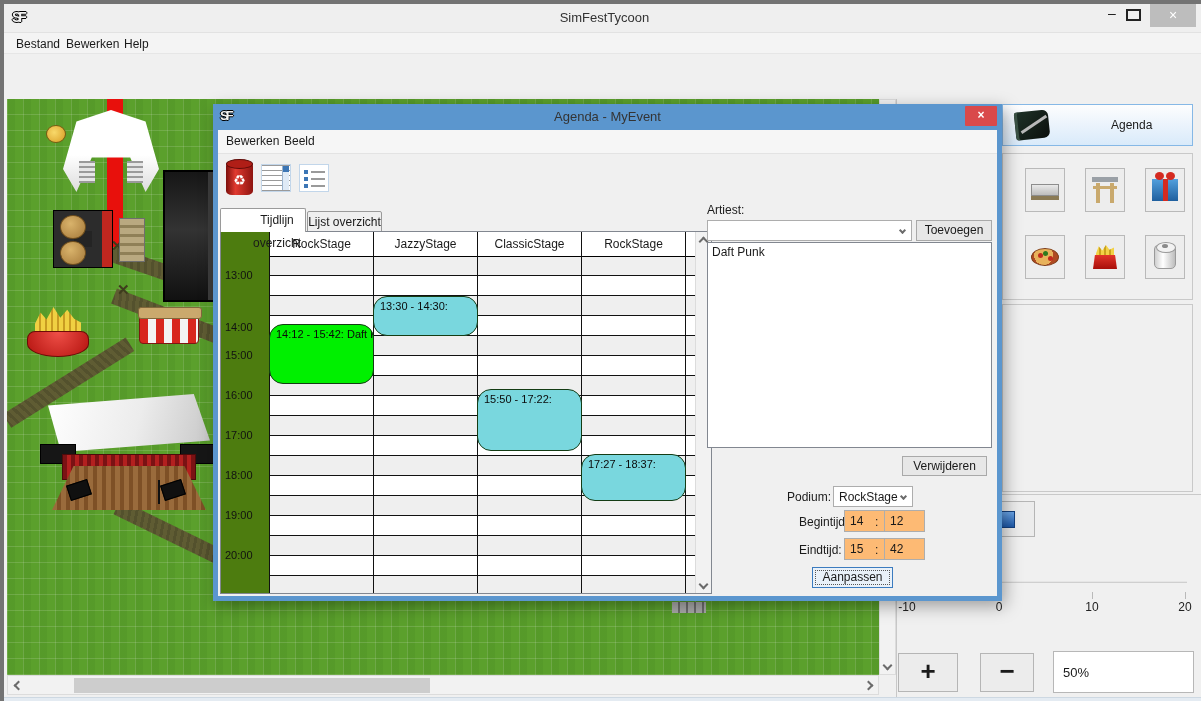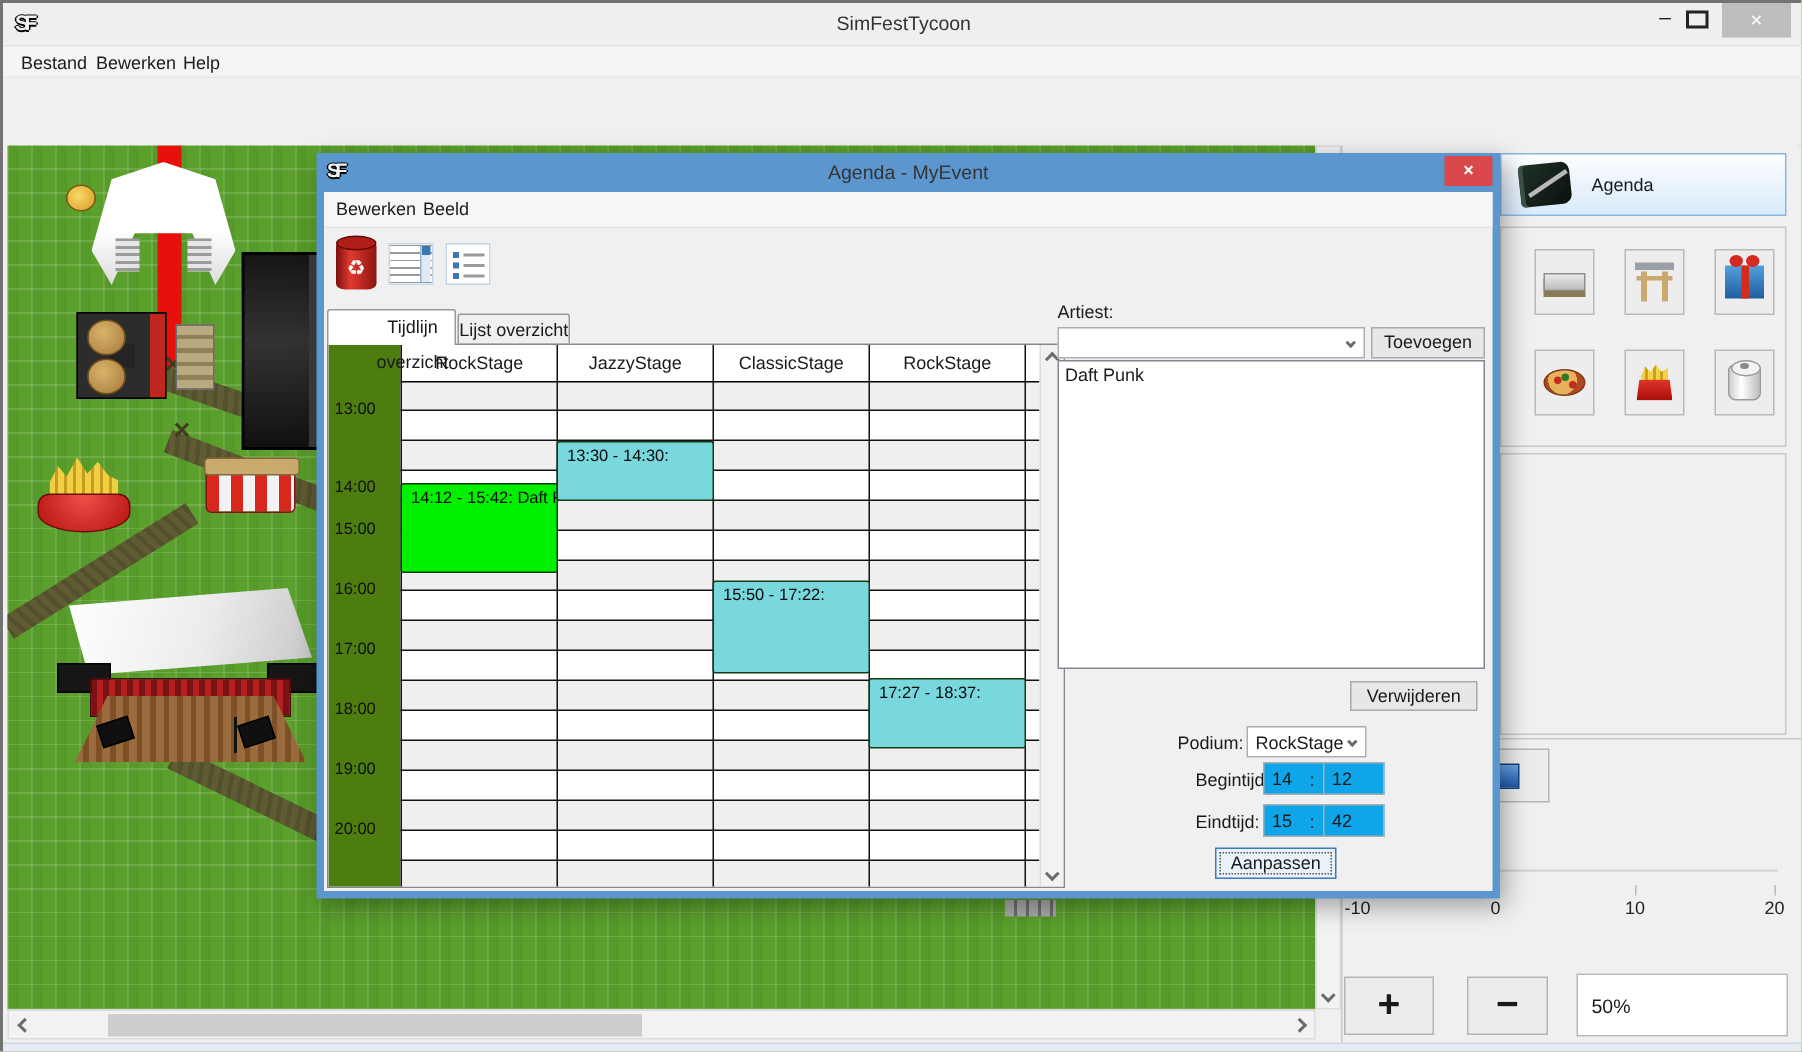--- a/index.html
+++ b/index.html
@@ -1,21 +1,21 @@
 <!DOCTYPE html>
 <html><head>
 <meta charset="utf-8">
 <style>
   * { margin:0; padding:0; box-sizing:border-box; }
   html,body { width:1201px; height:701px; }
   body { font-family:"Liberation Sans", sans-serif; font-size:12px; color:#1a1a1a;
          background:#f0f0f0; position:relative; overflow:hidden; }
 
   
-  #app { position:absolute; inset:0; background:#f0f0f0; border:2px solid #737373; }
+  #app { position:absolute; inset:0; background:#f0f0f0; border:4px solid #737373; }
   #titlebar { position:absolute; left:0; top:0; width:1201px; height:28px; background:#efefef; }
   #sf-logo { position:absolute; left:8px; top:5px; width:22px; height:18px;
              font-weight:bold; font-size:14px; color:#f2f2f2; text-shadow:-1px 0 #000,1px 0 #000,0 -1px #000,0 1px #000;
              letter-spacing:-3px; }
   #main-title { position:absolute; left:0; top:6px; width:100%; text-align:center; font-size:13px; color:#333; }
   #btn-min { position:absolute; left:1096px; top:0; width:24px; height:23px; text-align:center; line-height:18px; color:#222; font-size:14px; }
   #btn-max { position:absolute; left:1122px; top:5px; width:15px; height:12px; border:2px solid #222; background:transparent; }
   #btn-close-main { position:absolute; left:1146px; top:0; width:46px; height:23px; background:#bdbdbd;
                     color:#fff; text-align:center; line-height:22px; font-size:14px; }
   #menubar { position:absolute; left:0; top:28px; width:1201px; height:22px; background:#f4f4f4;
@@ -97,21 +97,21 @@
   #hscroll { position:absolute; left:3px; top:671px; width:872px; height:20px; }
   #hthumb { position:absolute; left:66px; top:2px; width:356px; height:15px; background:#cdcdcd; }
   .chev { display:inline-block; width:7px; height:7px; border-right:2px solid #6b6b6b; border-bottom:2px solid #6b6b6b; }
   .chev.down { transform:rotate(45deg); } .chev.up { transform:rotate(-135deg); }
   .chev.left { transform:rotate(135deg); } .chev.right { transform:rotate(-45deg); }
   .sb-arrow { position:absolute; display:flex; align-items:center; justify-content:center; }
 
   
   #sidebar { position:absolute; left:892px; top:95px; width:309px; height:598px; background:#f0f0f0; border-left:1px solid #c8c8c8; }
   #agenda-item { position:absolute; left:105px; top:5px; width:191px; height:42px;
-                 background:linear-gradient(#fdfdfe,#d9eafa); border:1px solid #86b8e6; display:flex; align-items:center; }
+                 background:linear-gradient(#fdfdfe,#d9eafa); border:1px solid #86b8e6; display:flex; align-items:center;gap:48px; }
   #agenda-book { width:34px; height:28px; margin-left:12px; position:relative;
                  background:linear-gradient(135deg,#20342a,#0b0f0c); border-radius:3px 6px 6px 3px; transform:rotate(-6deg);
                  box-shadow:inset 3px 0 0 #3c5346; }
   #agenda-book::after { content:""; position:absolute; left:4px; top:12px; width:30px; height:3px; background:#b9b9b9; transform:rotate(-28deg); }
   #agenda-label { margin-left:14px; }
   .groupbox { position:absolute; left:105px; width:191px; border:1px solid #c9c9c9; background:#f0f0f0; }
   #group-shop { top:54px; height:147px; }
   #group-empty { top:205px; height:188px; }
   #side-bottom-sep { position:absolute; left:0; top:395px; width:309px; height:1px; background:#c9c9c9; }
   .tile { position:absolute; width:40px; height:44px; background:#ededed; border:1px solid #b9b9b9; }
@@ -189,33 +189,33 @@
   #tab-1 { left:2px; top:78px; width:86px; height:24px; background:#fff; border-bottom:none; line-height:23px; z-index:2; border-radius:2px 2px 0 0;padding-left:28px; }
   #tab-2 { left:89px; top:81px; width:75px; height:21px; background:#efefef; line-height:20px; border-radius:2px 2px 0 0; }
 
   #panel { position:absolute; left:2px; top:101px; width:492px; height:363px; background:#fff; border:1px solid #828790; overflow:hidden; }
   #gutter { position:absolute; left:0; top:0; width:48px; height:362px; background:#4d7c0f; }
   .timelabel { position:absolute; left:4px; width:40px; font-size:11px; color:#111; }
   .hdr-cell { position:absolute; top:0; height:24px; line-height:24px; text-align:center; font-size:12px; background:#fff; }
   #hdr-row-line { position:absolute; left:48px; top:24px; width:426px; height:1px; background:#000; }
   .g-row { position:absolute; left:48px; width:426px; height:20px; border-bottom:1px solid #111; }
   .g-col { position:absolute; top:0; width:1px; height:362px; background:#111; }
-  .event { position:absolute; border:1px solid #143c14; border-radius:2px; font-size:11px; color:#0a0a0a;
+  .event { position:absolute; border:1px solid #143c14; border-radius:14px; font-size:11px; color:#0a0a0a;
            padding:3px 4px 0 6px; white-space:nowrap; overflow:hidden; }
   #p-scroll { position:absolute; left:474px; top:0; width:16px; height:362px; background:#f2f2f2; border-left:1px solid #dcdcdc; }
 
   
   .d-label { position:absolute; font-size:12px; color:#1a1a1a; }
   .d-select { position:absolute; background:#fff; border:1px solid #adadad; display:flex; align-items:center;
               font-size:12px; padding-left:5px; }
   .d-select .chev { position:absolute; right:6px; top:7px; width:5px; height:5px; }
   .d-btn { position:absolute; background:#e7e7e7; border:1px solid #a9a9a9; text-align:center; font-size:12px; color:#1a1a1a; }
   #artist-list { position:absolute; left:489px; top:112px; width:285px; height:206px; background:#fff; border:1px solid #828790;
                  font-size:12px; padding:2px 4px; }
-  .num-input { position:absolute; width:41px; height:22px; background:#0ea5e9; border:1px solid #adadad; font-size:12px;
+  .num-input { position:absolute; width:41px; height:22px; background:#fdba74; border:1px solid #adadad; font-size:12px;
                padding:3px 0 0 5px; }
   #btn-apply { left:594px; top:437px; width:81px; height:21px; line-height:19px; border:1px solid #3b7bbf;
                outline:1px dotted #555; outline-offset:-4px; background:#e9f1f9; }
 </style>
 </head>
 <body>
 
 <div id="app">
 
   <div id="titlebar">

